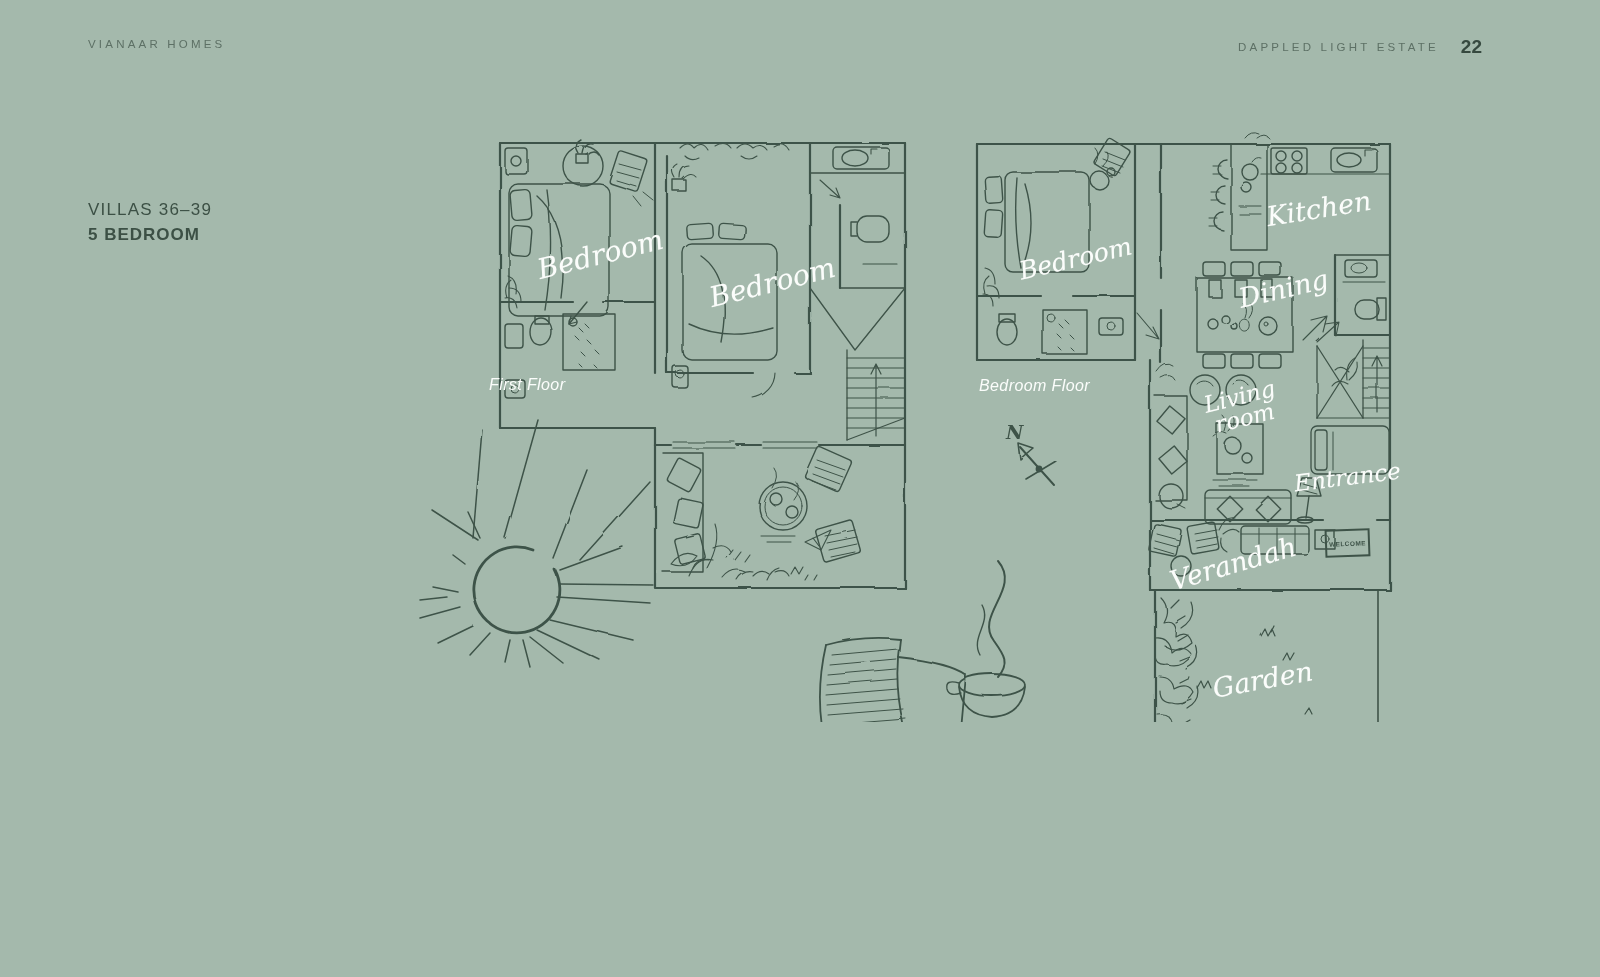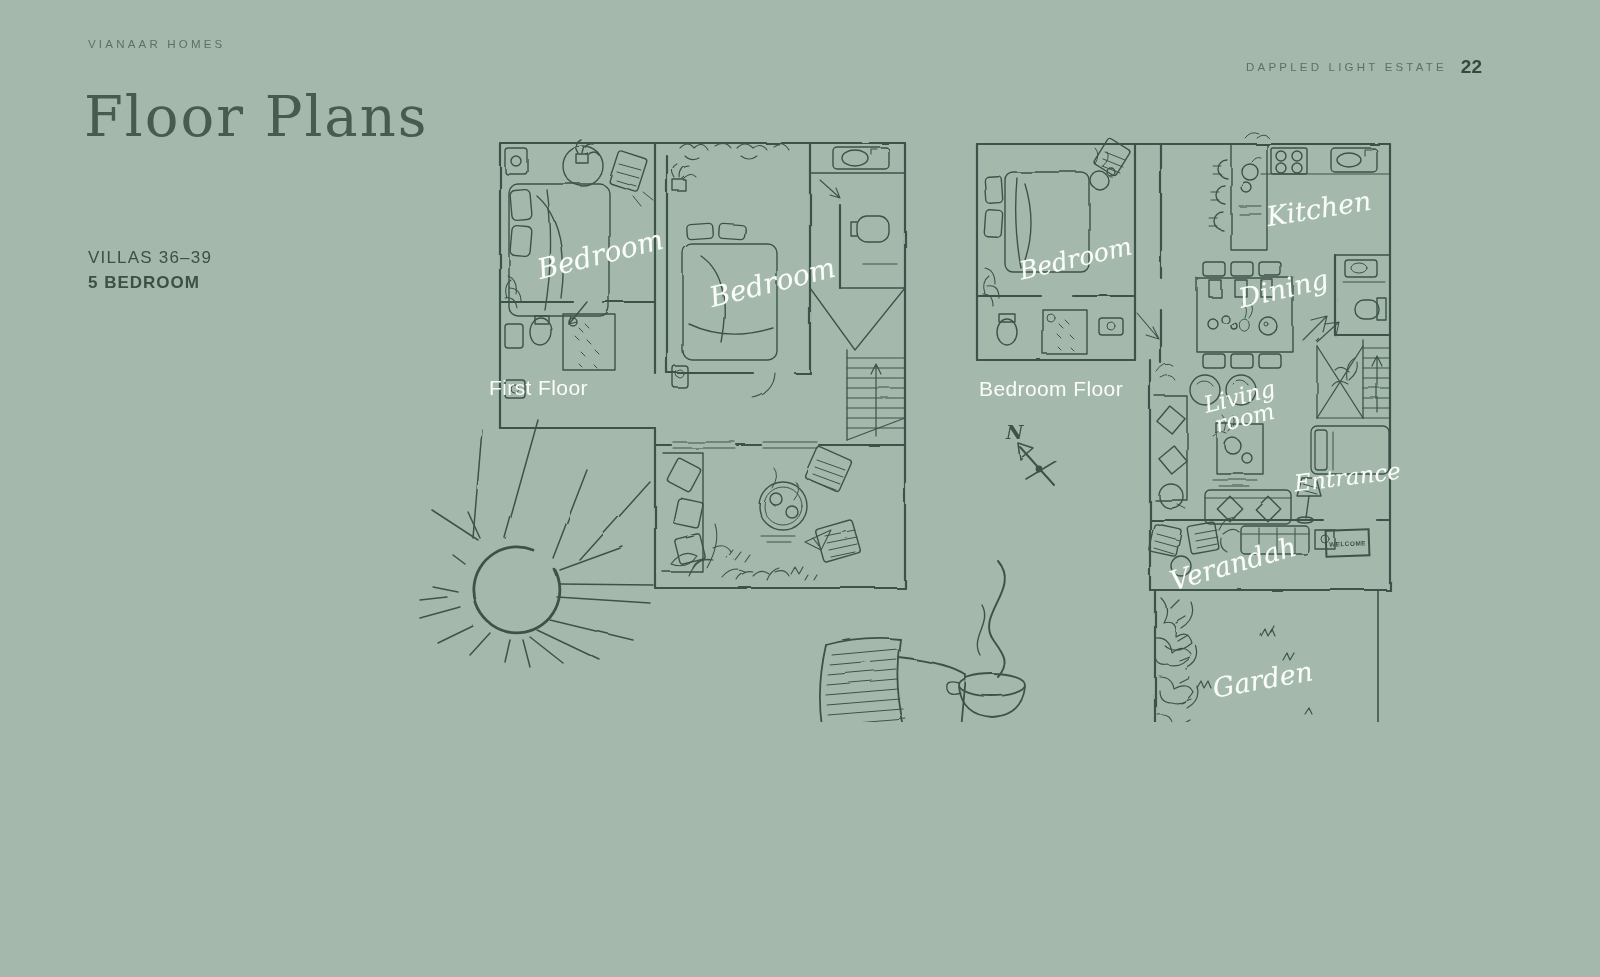--- a/index.html
+++ b/index.html
@@ -8,29 +8,29 @@
     --ink-soft:#4a5e52;
     --muted:#5d7065;
     --white:#fbfdfb;
   }
   *{margin:0;padding:0;box-sizing:border-box;}
   html,body{width:1600px;height:977px;}
   body{font-family:"Liberation Sans",sans-serif;background:var(--bg);}
   .page{position:relative;width:1600px;height:722px;background:var(--bg);overflow:hidden;}
 
   .header-left{position:absolute;left:88px;top:38px;font-size:11.5px;letter-spacing:3.2px;color:var(--muted);}
-  .header-right{position:absolute;right:118px;top:36px;font-size:11.5px;letter-spacing:3.2px;color:var(--muted);display:flex;align-items:center;gap:14px;margin-top:20px;}
+  .header-right{position:absolute;right:118px;top:36px;font-size:11.5px;letter-spacing:3.2px;color:var(--muted);display:flex;align-items:center;gap:22px;}
   .page-number{font-size:19px;font-weight:bold;letter-spacing:0;color:#36493f;}
 
   .title{position:absolute;left:84px;top:84px;font-family:"DejaVu Serif","Liberation Serif",serif;font-size:56px;font-weight:500;letter-spacing:2px;color:#485b50;}
   .subtitle{position:absolute;left:88px;top:200px;color:#3c5045;}
-  .subtitle .villas{font-size:17px;letter-spacing:1.2px;margin-top:48px;}
+  .subtitle .villas{font-size:17px;letter-spacing:1.2px;}
   .subtitle .btype{font-size:17px;font-weight:bold;letter-spacing:1px;margin-top:5px;}
 
-  .plan-label{position:absolute;color:var(--white);font-size:21px;letter-spacing:.4px;}
+  .plan-label{position:absolute;color:var(--white);font-size:16px;letter-spacing:.4px;font-style:italic;}
 
   .script{position:absolute;font-family:"DejaVu Serif","Liberation Serif",serif;font-style:italic;color:var(--white);white-space:nowrap;text-shadow:0 0 1px rgba(255,255,255,.35);}
   .script.two-line{white-space:normal;text-align:center;line-height:.95;}
 
   .doormat{position:absolute;left:1325px;top:529px;width:45px;height:28px;border:2px solid var(--ink);display:flex;align-items:center;justify-content:center;transform:rotate(-2deg);}
   .doormat span{font-size:6.5px;letter-spacing:.4px;color:var(--ink);font-weight:bold;}
 
   svg{position:absolute;overflow:visible;}
   .stroke{stroke:var(--ink);fill:none;stroke-linecap:round;stroke-linejoin:round;}
 </style>
@@ -47,21 +47,20 @@
       </filter>
     </defs>
   </svg>
 
   <div class="header-left">VIANAAR HOMES</div>
   <div class="header-right">
     <span>DAPPLED LIGHT ESTATE</span>
     <span class="page-number">22</span>
   </div>
 
-  <div class="title">Floor Plans</div>
   <div class="subtitle">
     <div class="villas">VILLAS 36–39</div>
     <div class="btype">5 BEDROOM</div>
   </div>
 
   <svg style="left:408px;top:398px" width="250" height="272" viewBox="0 0 250 272">
     <g class="stroke" filter="url(#rough)" stroke-width="2">
       <path d="M 125 152 A 43 43 0 1 0 147 172" stroke-width="2.8"></path>
       <g stroke-width="1.5">
         <line x1="74" y1="32" x2="65" y2="140"></line>

